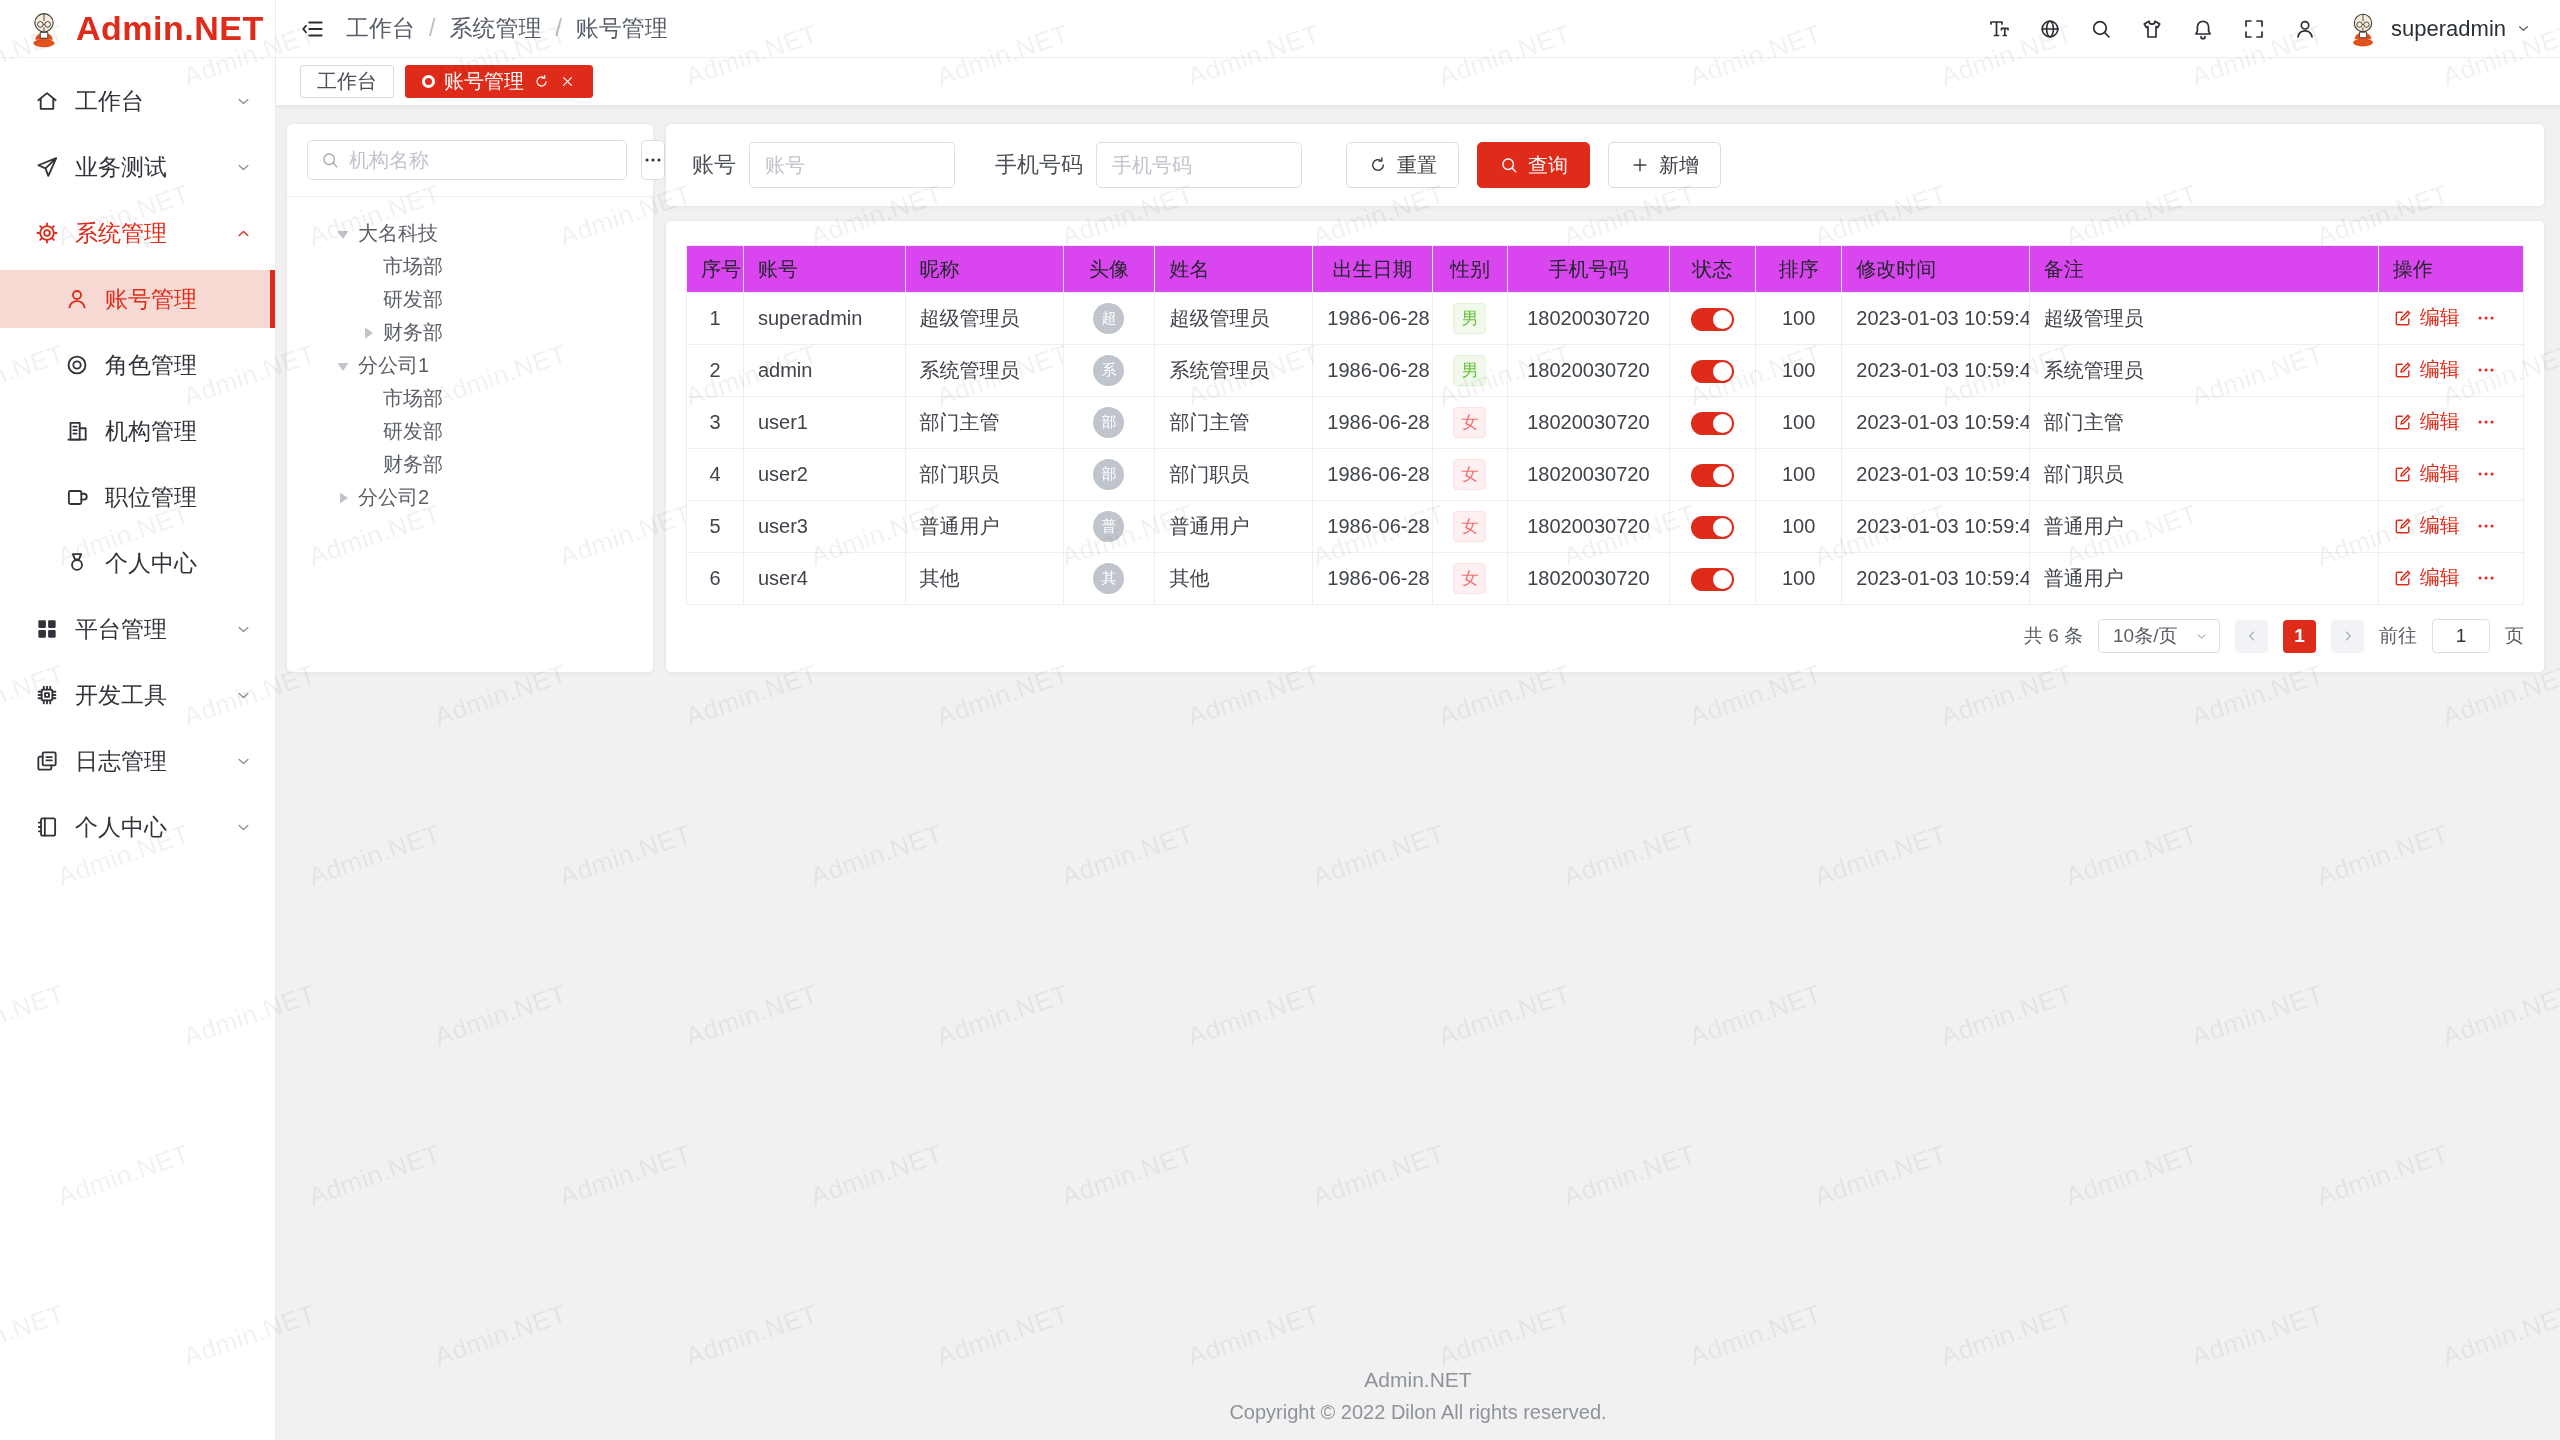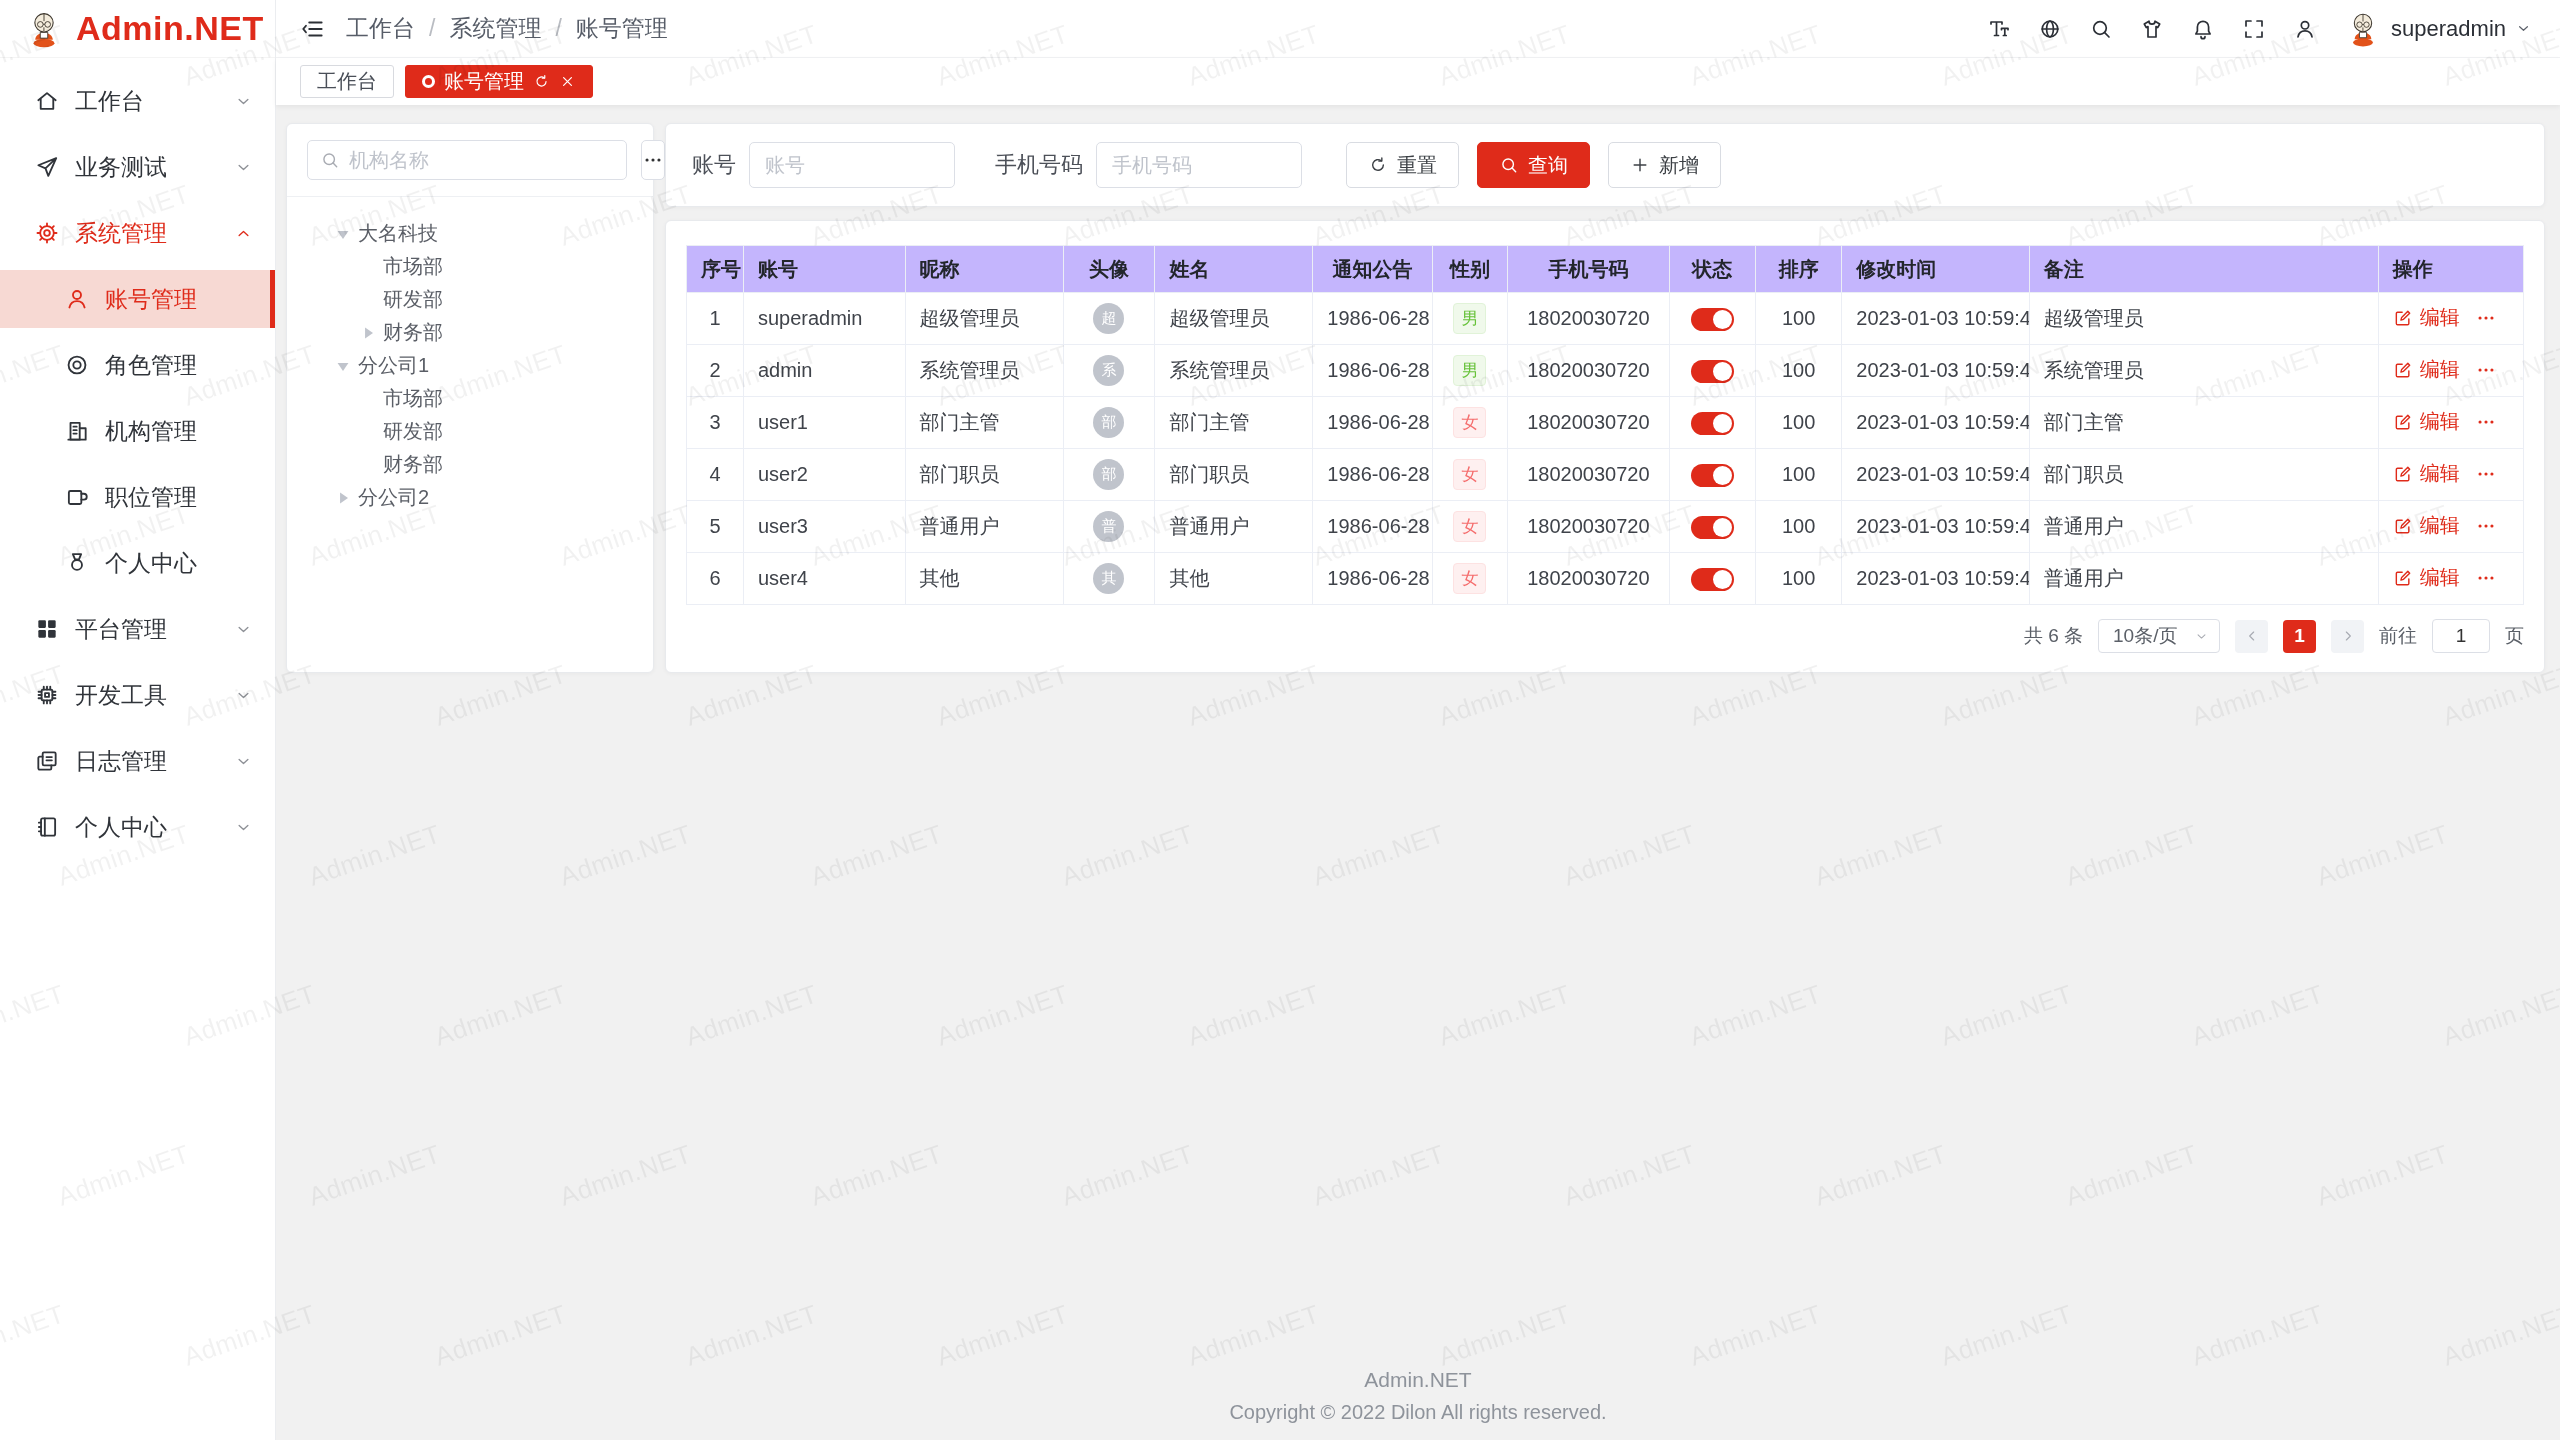--- a/index.html
+++ b/index.html
@@ -79,21 +79,21 @@
   .f-gap{width:40px;flex-shrink:0;}
   .btn{height:46px;padding:0 21px;border:1px solid #d9dce2;border-radius:5px;background:#fff;color:#3c4045;font-size:20px;display:flex;align-items:center;gap:9px;cursor:pointer;white-space:nowrap;}
   .btn .icon{width:20px;height:20px;}
   .btn.primary{background:var(--primary);border-color:var(--primary);color:#fff;}
   .btn+.btn{margin-left:18px;}
   .btns{margin-left:44px;display:flex;align-items:center;}
 
   .table-card{height:453px;padding:24px 20px 0;display:flex;flex-direction:column;}
   table{width:100%;border-collapse:collapse;table-layout:fixed;}
   th,td{border:1px solid #ebeef5;padding:0 14px;font-size:20px;overflow:hidden;white-space:nowrap;}
-  th{height:47px;background:#c4b5fd;color:#23262c;font-weight:700;}
+  th{height:47px;background:#d946ef;color:#23262c;font-weight:400;}
   td{height:52px;color:#3f434a;}
   .al-c{text-align:center;} .al-l{text-align:left;} .al-r{text-align:left;}
   .avatar-chip{width:31px;height:31px;border-radius:50%;background:#c0c4cc;color:#fff;font-size:15px;display:inline-flex;align-items:center;justify-content:center;vertical-align:middle;}
   .tag{display:inline-flex;align-items:center;justify-content:center;min-width:33px;height:31px;padding:0 5px;border-radius:4px;font-size:17px;vertical-align:middle;}
   .tag.male{color:#67c23a;background:#f0f9eb;border:1px solid #e1f3d8;}
   .tag.female{color:#f56c6c;background:#fef0f0;border:1px solid #fde2e2;}
   .switch{width:43px;height:23px;border-radius:12px;background:var(--primary);display:inline-block;position:relative;vertical-align:middle;cursor:pointer;}
   .switch .knob{position:absolute;top:2px;right:2px;width:19px;height:19px;border-radius:50%;background:#fff;}
   .actions{display:inline-flex;align-items:center;gap:15px;color:var(--primary);}
   .edit-link{display:inline-flex;align-items:center;gap:7px;font-size:20px;color:var(--primary);cursor:pointer;}
@@ -541,21 +541,21 @@
                 <col style="width: 19%;">
                 <col style="width: 7.9%;">
               </colgroup>
               <thead>
                 <tr>
                   <th class="al-c">序号</th>
                   <th class="al-l">账号</th>
                   <th class="al-l">昵称</th>
                   <th class="al-c">头像</th>
                   <th class="al-l">姓名</th>
-                  <th class="al-c">通知公告</th>
+                  <th class="al-c">出生日期</th>
                   <th class="al-c">性别</th>
                   <th class="al-c">手机号码</th>
                   <th class="al-c">状态</th>
                   <th class="al-c">排序</th>
                   <th class="al-l">修改时间</th>
                   <th class="al-l">备注</th>
                   <th class="al-r">操作</th>
                 </tr>
               </thead>
               <tbody>

